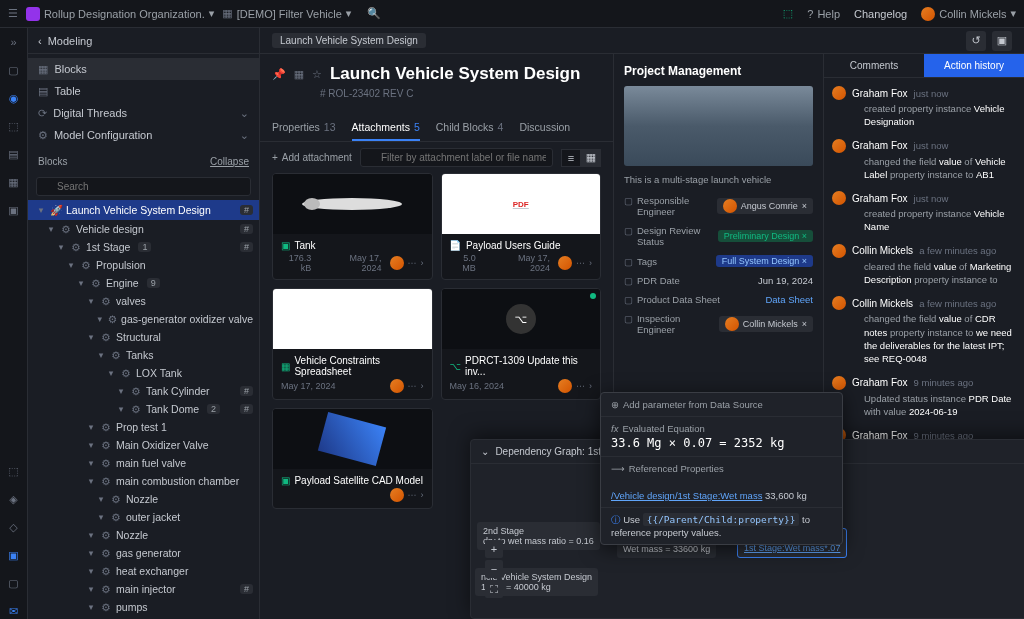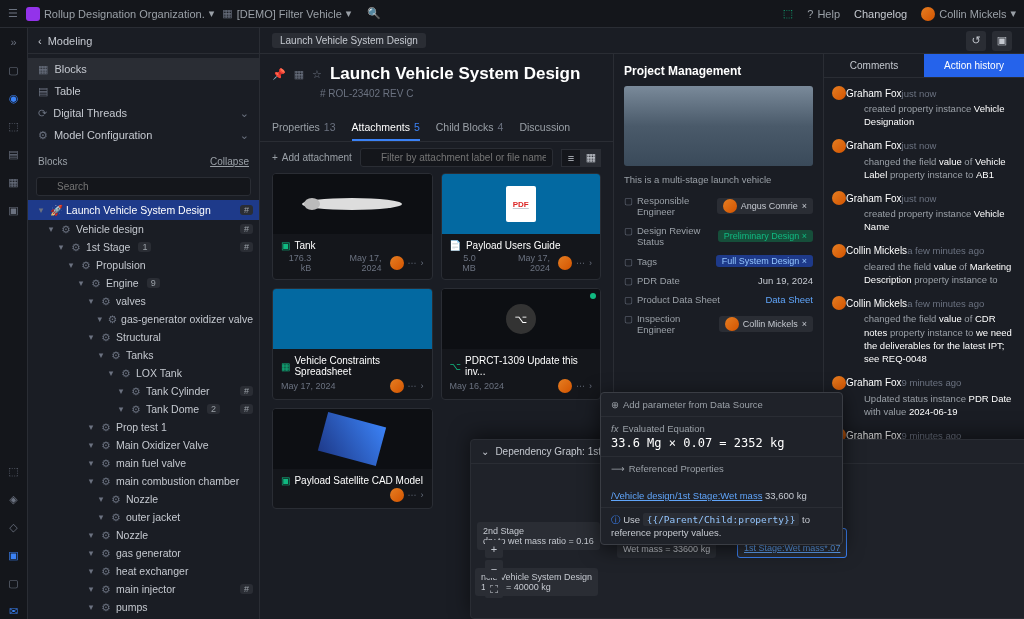--- a/index.html
+++ b/index.html
@@ -50,21 +50,21 @@
 .attach-bar { display:flex; padding:6px 12px; gap:8px; align-items:center; }
 .attach-add { font-size:10px; color:#9aa0a7; cursor:pointer; display:flex; gap:4px; align-items:center; }
 .attach-search { flex:1; position:relative; }
 .attach-search input { width:100%; background:#14161b; border:1px solid #2a2d34; border-radius:3px; padding:3px 6px 3px 20px; color:#c5c9d0; font-size:10px; }
 .view-toggle { display:flex; }
 .vt-btn { width:20px; height:18px; background:#14161b; border:1px solid #2a2d34; display:flex; align-items:center; justify-content:center; cursor:pointer; }
 .vt-btn.active { background:#2a2d34; }
 .cards { display:grid; grid-template-columns:1fr 1fr; gap:8px; padding:0 12px; overflow-y:auto; }
 .card { background:#14161b; border:1px solid #2a2d34; border-radius:4px; overflow:hidden; }
 .card-img { height:60px; background:#0d0f13; display:flex; align-items:center; justify-content:center; position:relative; }
-.card-img.white { background:#0369a1;text-decoration:underline; }
+.card-img.white { background:#ffffff;text-decoration:underline; }
 .card-body { padding:6px 8px; }
 .card-title { font-size:10px; color:#fff; display:flex; gap:4px; align-items:center; }
 .card-meta { font-size:9px; color:#6b7280; margin-top:2px; display:flex; gap:8px; align-items:center; justify-content:space-between; }
 .card-meta-left { display:flex; gap:24px;text-align:right; }
 .card-meta-right { display:flex; gap:4px; align-items:center; }
 .col-pm { width:210px; border-right:1px solid #2a2d34; overflow-y:auto; padding:10px; }
 .pm-title { font-size:12px; font-weight:600; color:#fff; margin-bottom:8px; }
 .pm-img { width:100%; height:80px; background:linear-gradient(180deg,#7a8a9a 0%,#4a5a6a 50%,#3a4a5a 100%); border-radius:3px; margin-bottom:8px; }
 .pm-desc { font-size:9.5px; color:#9aa0a7; margin-bottom:10px; }
 .pm-row { display:flex; align-items:center; gap:8px; margin-bottom:8px; }
@@ -73,21 +73,21 @@
 .tag { padding:1px 6px; border-radius:3px; font-size:9px; display:inline-flex; gap:4px; align-items:center; }
 .tag.gray { background:#2a2d34; }
 .tag.green { background:#164e3a; color:#10b981; }
 .tag.blue { background:#1e3a8a; color:#93c5fd; }
 .col-act { width:200px; display:flex; flex-direction:column; }
 .act-tabs { display:flex; border-bottom:1px solid #2a2d34; }
 .act-tab { flex:1; text-align:center; padding:6px; font-size:10px; cursor:pointer; }
 .act-tab.active { background:#2563eb; color:#fff; }
 .act-list { flex:1; overflow-y:auto; padding:8px; }
 .act-item { margin-bottom:10px; }
-.act-head { display:flex; align-items:center; }
+.act-head { display:flex; gap:6px; align-items:center; }
 .act-user { font-size:10px; color:#fff; }
 .act-time { font-size:9.5px; color:#6b7280; }
 .act-body { font-size:9.5px; color:#9aa0a7; margin-top:2px; margin-left:32px; line-height:1.4; }
 .act-body b { color:#fff; font-weight:500; }
 .depgraph { position:absolute; left:210px; bottom:0; width:590px; height:180px; background:#1f2229; border:1px solid #2a2d34; border-radius:4px; box-shadow:0 -4px 20px rgba(0,0,0,0.5); }
 .dg-header { padding:6px 10px; font-size:10px; color:#c5c9d0; border-bottom:1px solid #2a2d34; display:flex; gap:6px; align-items:center; }
 .dg-body { position:relative; height:150px; }
 .dg-node { position:absolute; background:#2a2d34; border-radius:3px; padding:4px 6px; font-size:9px; color:#c5c9d0; }
 .dg-node.sel { border:1px solid #3b82f6; }
 .dg-ctrl { position:absolute; left:14px; bottom:16px; display:flex; flex-direction:column; gap:2px; }

